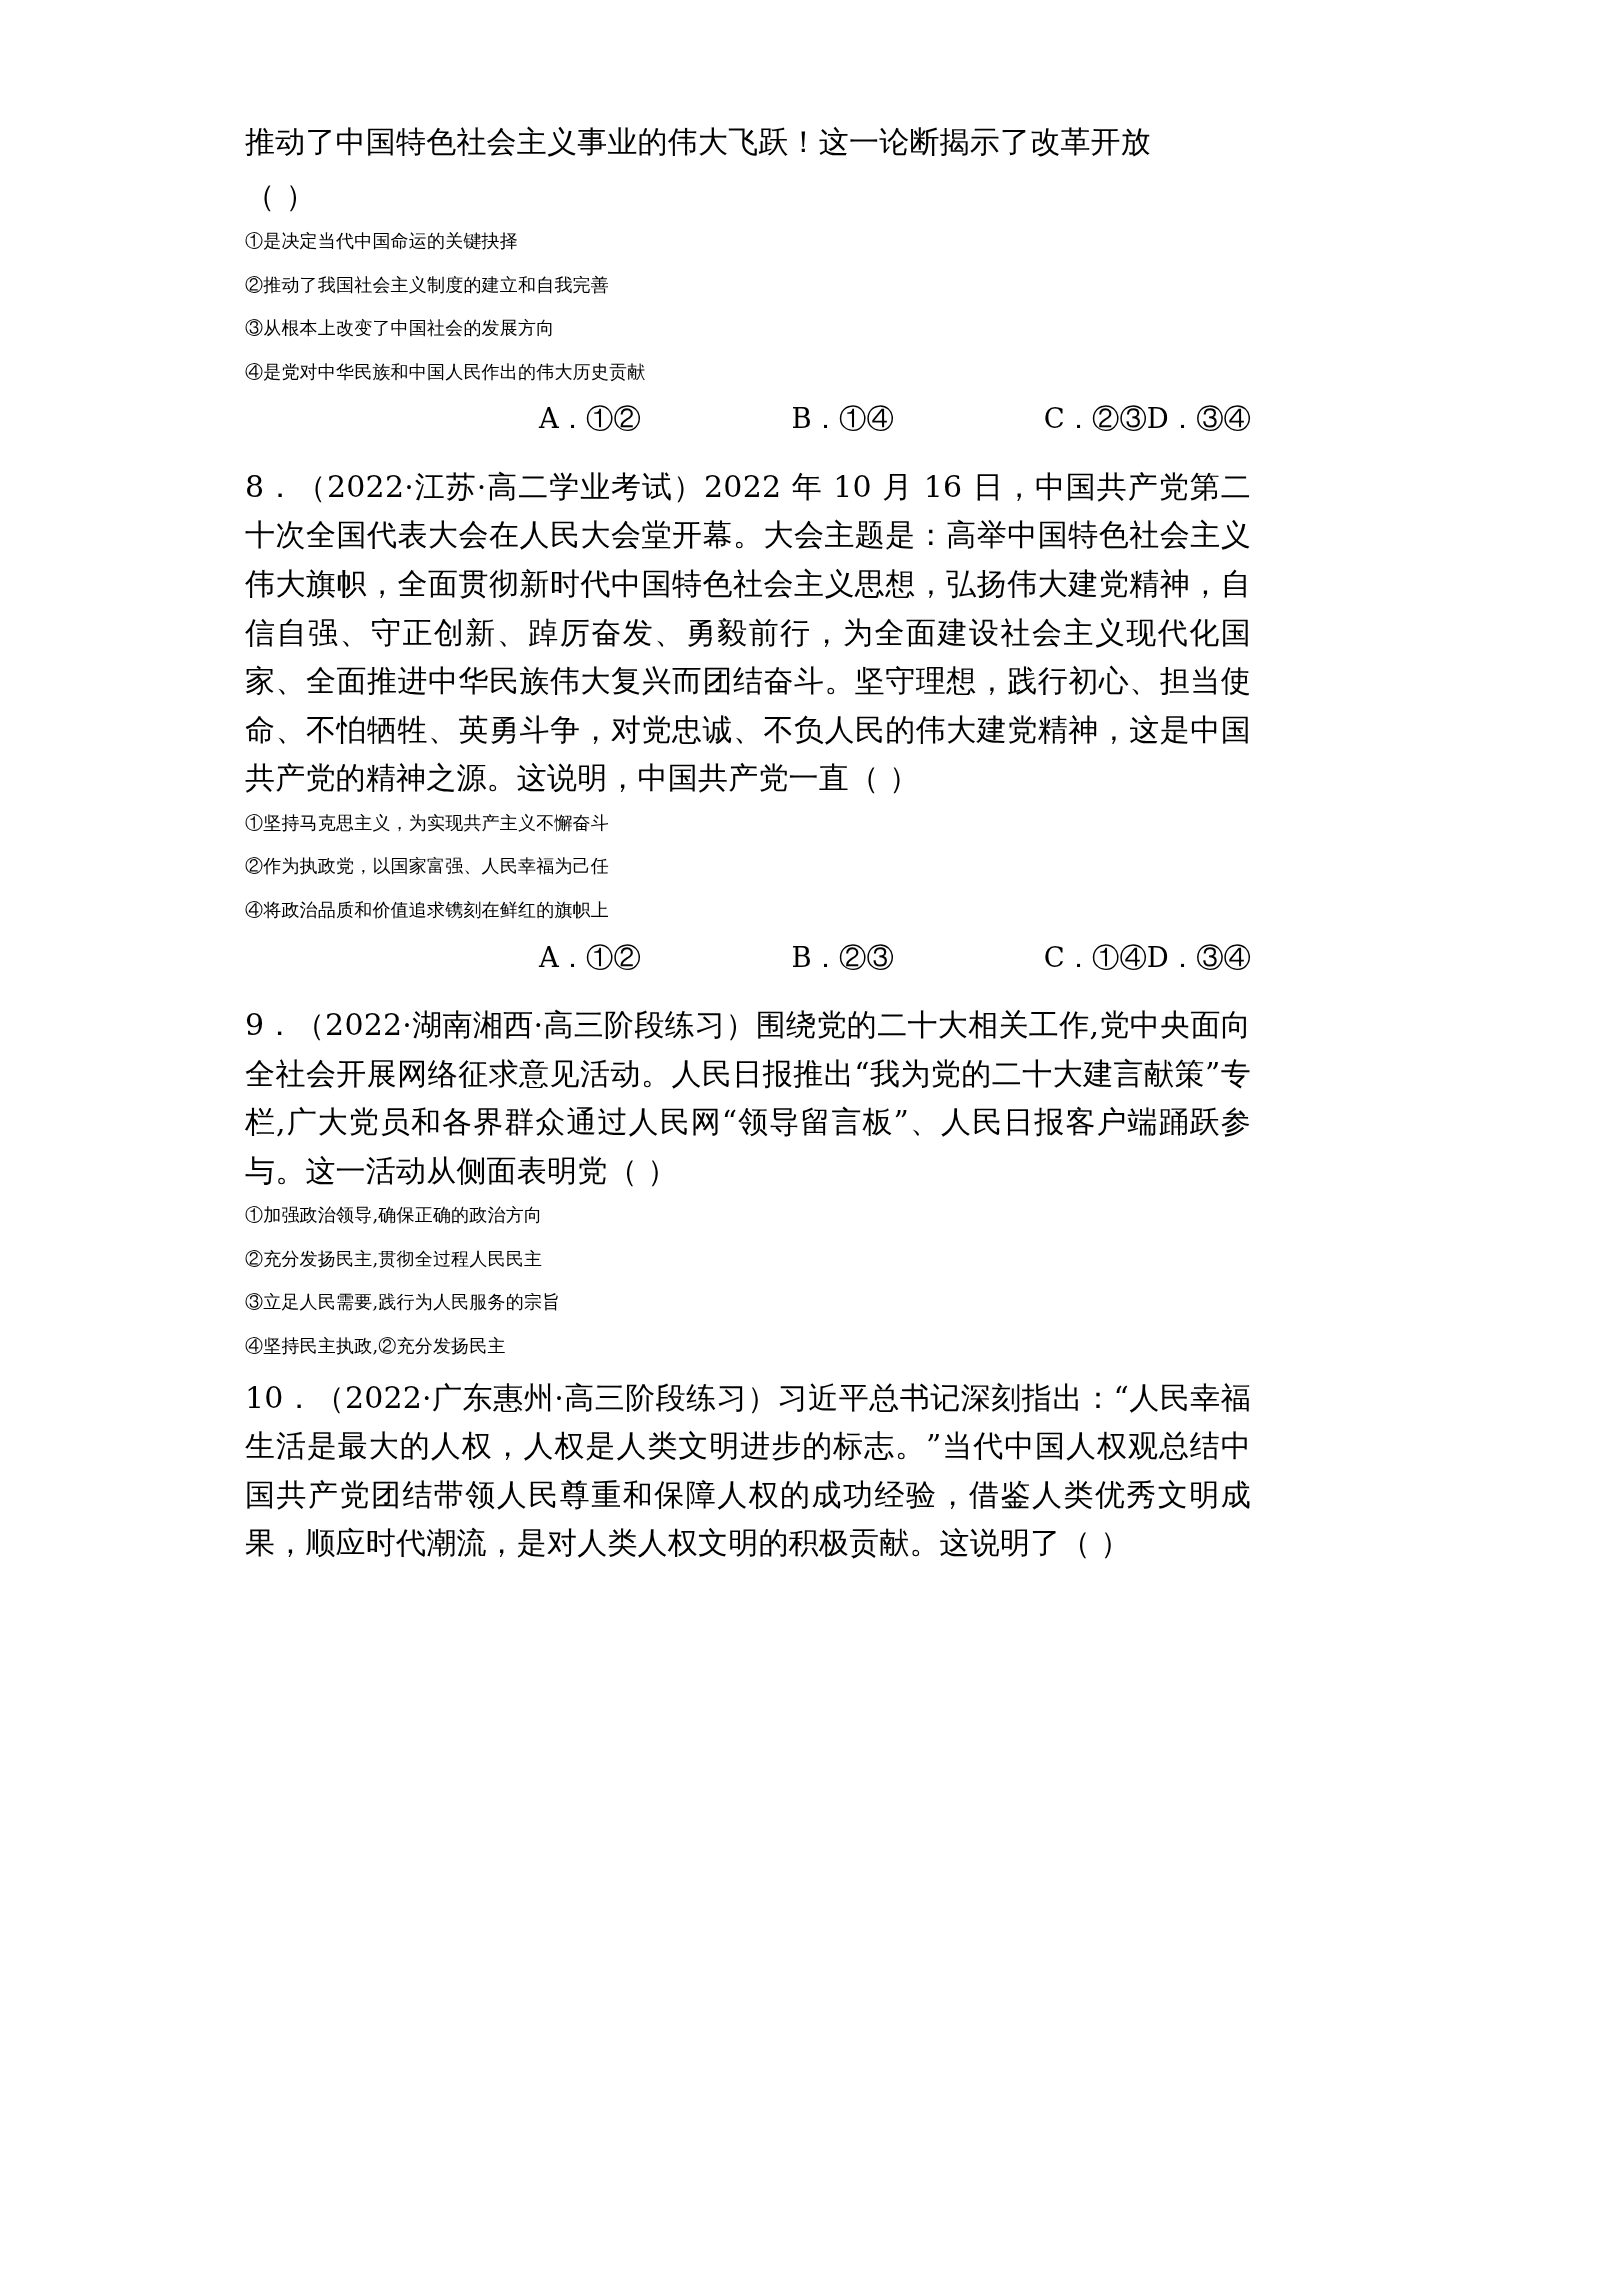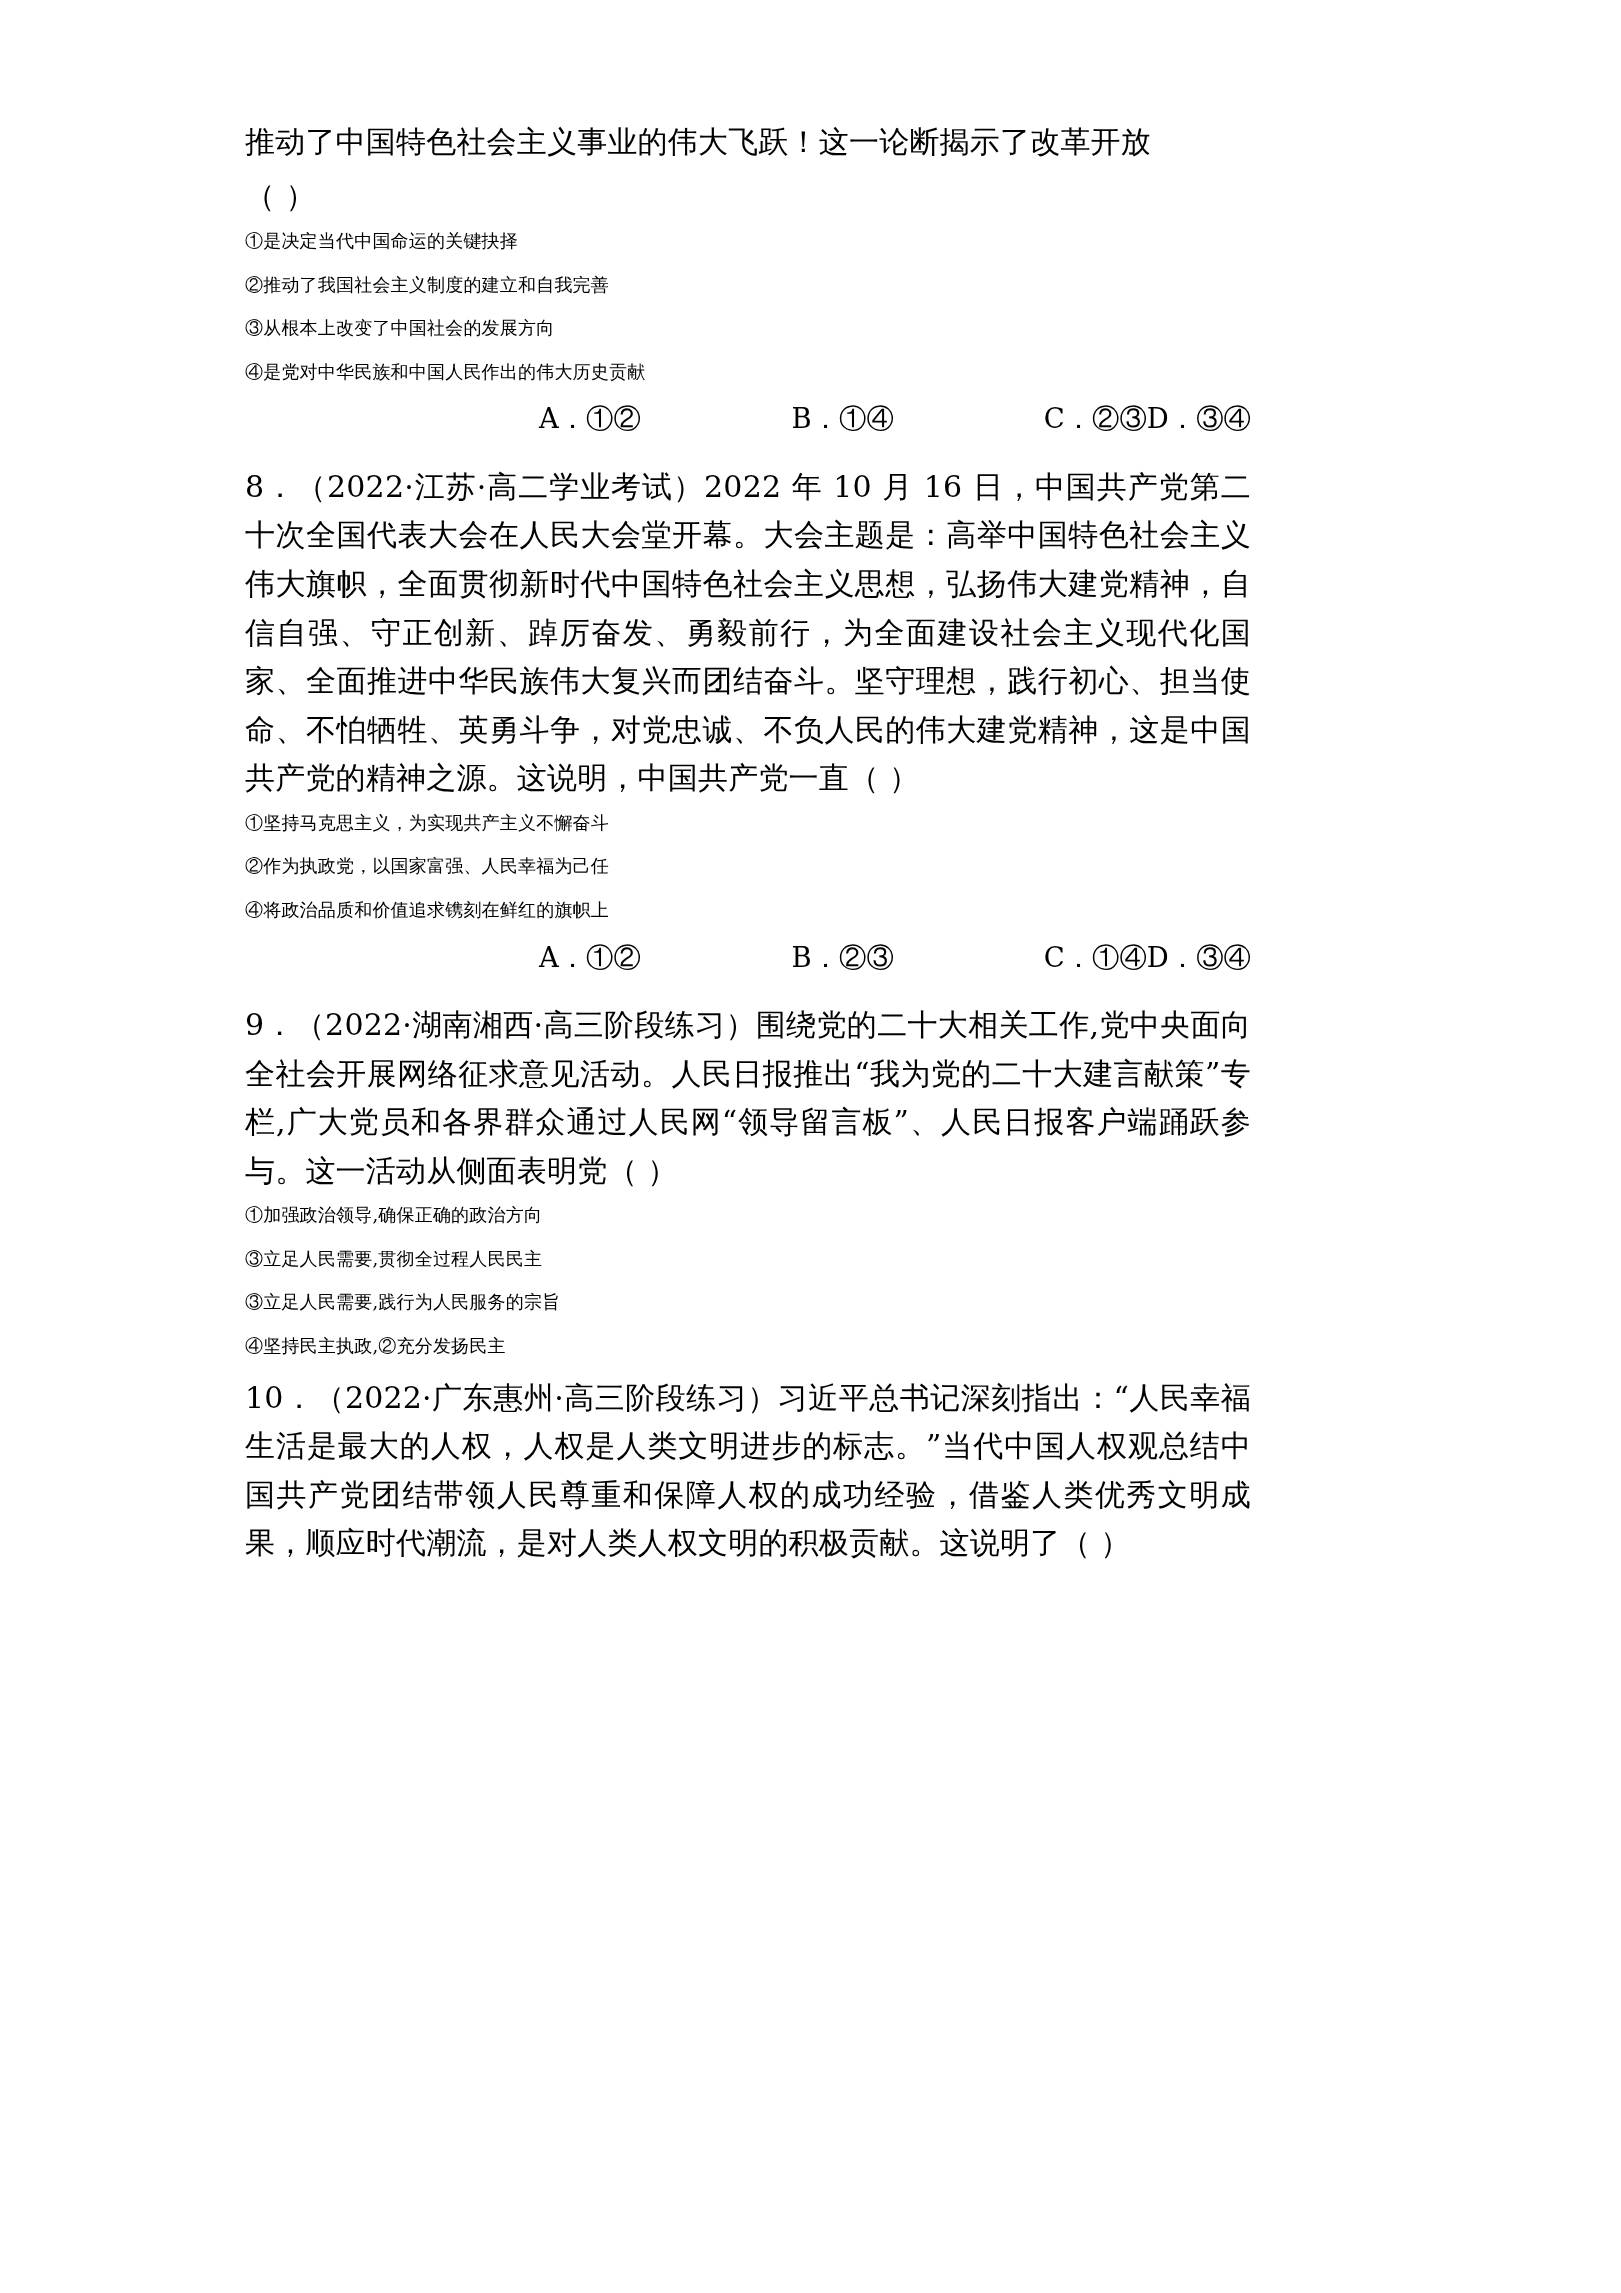--- a/index.html
+++ b/index.html
@@ -90,21 +90,21 @@
     <div class="opt">②作为执政党，以国家富强、人民幸福为己任</div>
     <div class="opt">④将政治品质和价值追求镌刻在鲜红的旗帜上</div>
     <div class="choices">
       <span class="choice c1">A．①②</span><span class="choice c2">B．②③</span><span class="choice c3">C．①④</span><span class="choice c4">D．③④</span>
     </div>
   </div>
 
   <div class="block">
     <div class="stem">9．（2022·湖南湘西·高三阶段练习）围绕党的二十大相关工作,党中央面向全社会开展网络征求意见活动。人民日报推出“我为党的二十大建言献策”专栏,广大党员和各界群众通过人民网“领导留言板”、人民日报客户端踊跃参与。这一活动从侧面表明党（        ）</div>
     <div class="opt">①加强政治领导,确保正确的政治方向</div>
-    <div class="opt">③立足人民需要,贯彻全过程人民民主</div>
+    <div class="opt">②充分发扬民主,贯彻全过程人民民主</div>
     <div class="opt">③立足人民需要,践行为人民服务的宗旨</div>
     <div class="opt">④坚持民主执政,②充分发扬民主</div>
   </div>
 
   <div class="block">
     <div class="stem">10．（2022·广东惠州·高三阶段练习）习近平总书记深刻指出：“人民幸福生活是最大的人权，人权是人类文明进步的标志。”当代中国人权观总结中国共产党团结带领人民尊重和保障人权的成功经验，借鉴人类优秀文明成果，顺应时代潮流，是对人类人权文明的积极贡献。这说明了（        ）</div>
   </div>
 
 </div>
 

